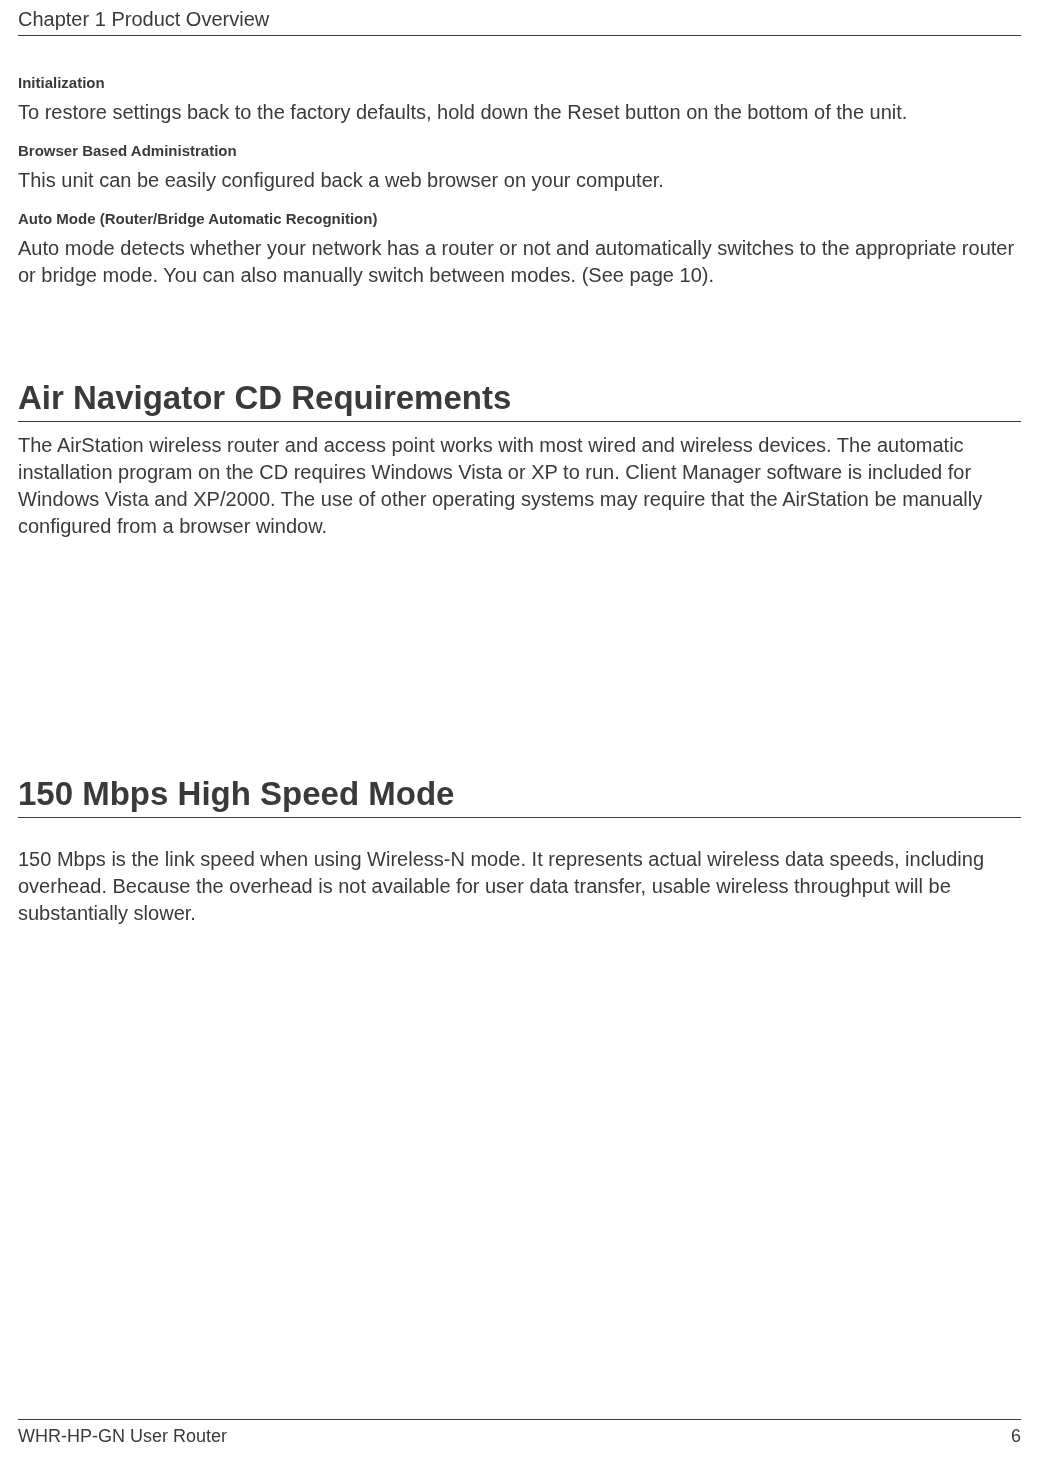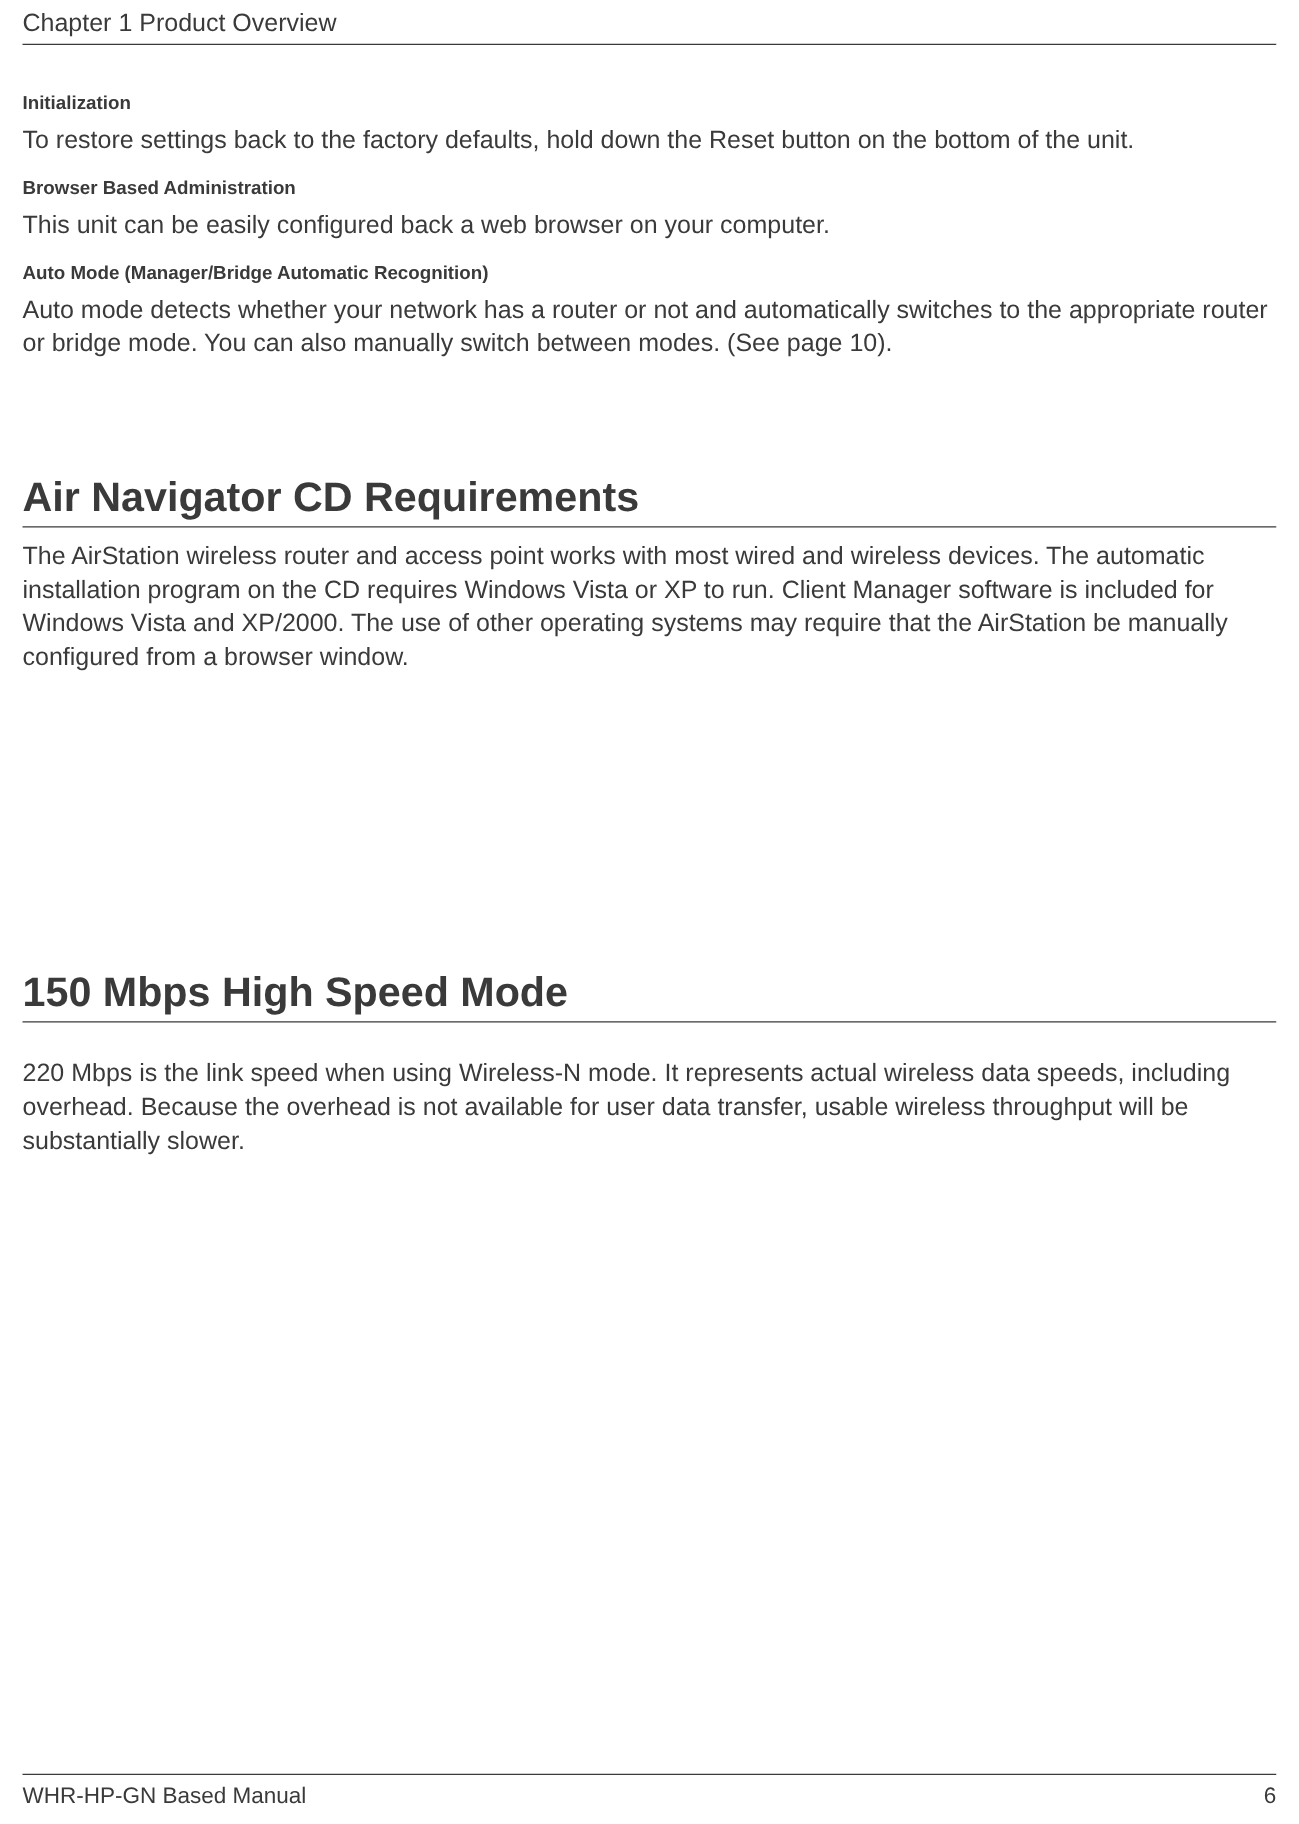--- a/index.html
+++ b/index.html
@@ -98,26 +98,26 @@
   <div class="section-heading">Initialization</div>
   <div class="body-text">To restore settings back to the factory defaults, hold down the Reset button on the bottom of the unit.</div>
 </div>
 
 <div>
   <div class="section-heading">Browser Based Administration</div>
   <div class="body-text">This unit can be easily configured back a web browser on your computer.</div>
 </div>
 
 <div>
-  <div class="section-heading">Auto Mode (Manager/Bridge Automatic Recognition)</div>
+  <div class="section-heading">Auto Mode (Router/Bridge Automatic Recognition)</div>
   <div class="body-text">Auto mode detects whether your network has a router or not and automatically switches to the appropriate router or bridge mode. You can also manually switch between modes. (See page 10).</div>
 </div>
 
 <div class="main-heading">Air Navigator CD Requirements</div>
 <div class="body-text">The AirStation wireless router and access point works with most wired and wireless devices.  The automatic installation program on the CD requires Windows Vista or XP to run. Client Manager software is included for Windows Vista and XP/2000. The use of other operating systems may require that the AirStation be manually configured from a browser window.</div>
 
 <div class="main-heading speed-mode">150 Mbps High Speed Mode</div>
-<div class="body-text speed-body">220 Mbps is the link speed when using Wireless-N mode. It represents actual wireless data speeds, including overhead. Because the overhead is not available for user data transfer, usable wireless throughput will be substantially slower.</div>
+<div class="body-text speed-body">150 Mbps is the link speed when using Wireless-N mode. It represents actual wireless data speeds, including overhead. Because the overhead is not available for user data transfer, usable wireless throughput will be substantially slower.</div>
 
 <div class="footer">
-  <span class="footer-text">WHR-HP-GN Based Manual</span>
+  <span class="footer-text">WHR-HP-GN User Router</span>
   <span class="footer-page">6</span>
 </div>
 
 </body></html>

